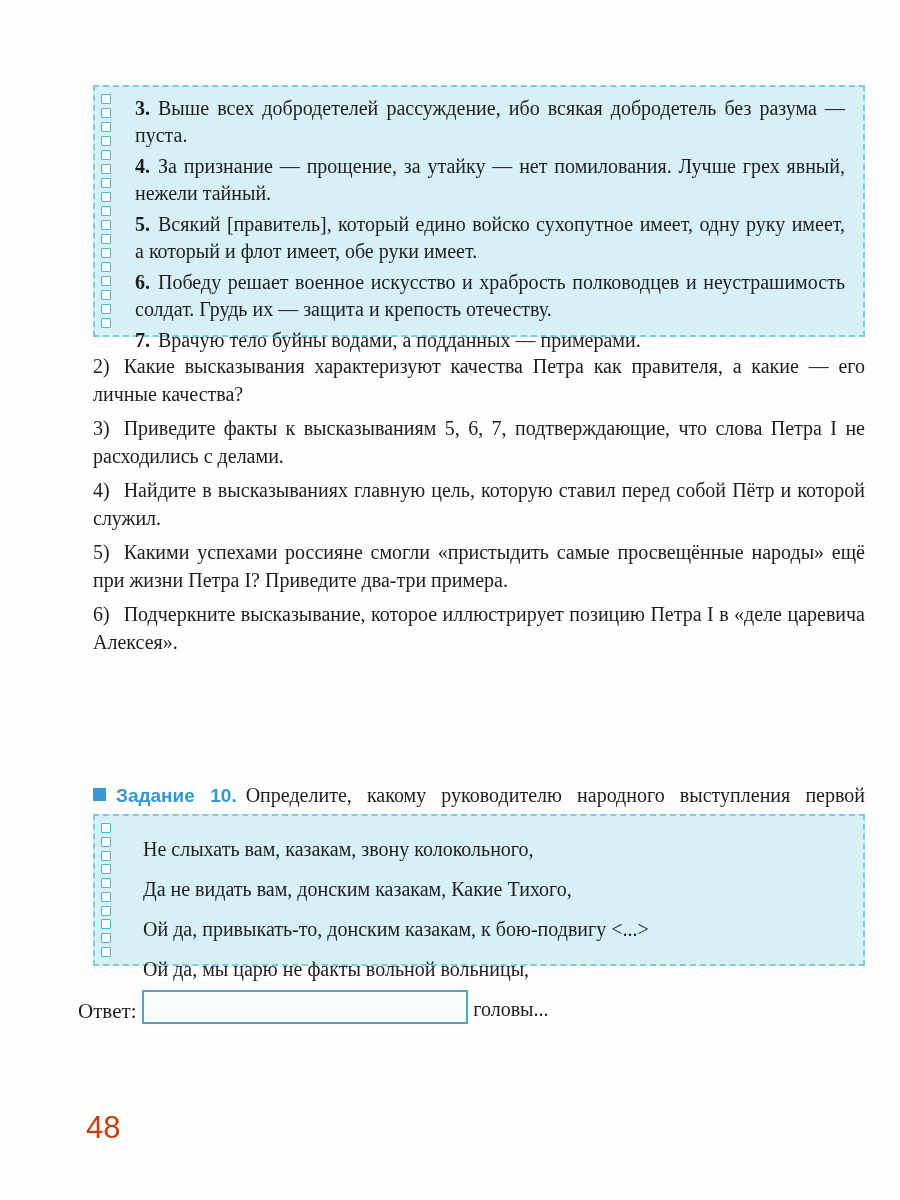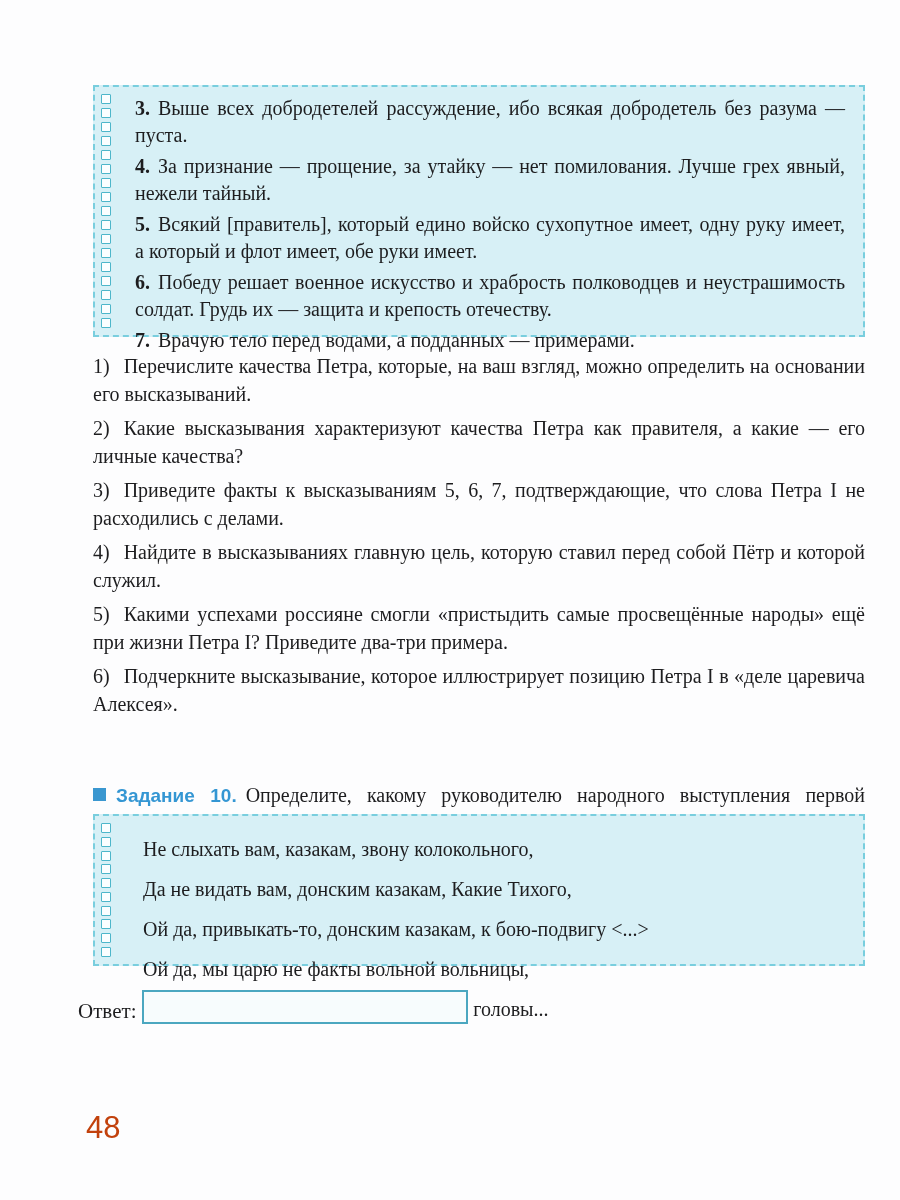--- a/index.html
+++ b/index.html
@@ -148,26 +148,25 @@
         <div class="sq"></div>
         <div class="sq"></div>
         <div class="sq"></div>
         <div class="sq"></div>
       </div>
     <div class="box-text">
       <p class="q"><b class="qn">3.</b><span>Выше всех добродетелей рассуждение, ибо всякая добродетель без разума — пуста.</span></p>
       <p class="q"><b class="qn">4.</b><span>За признание — прощение, за утайку — нет помилования. Лучше грех явный, нежели тайный.</span></p>
       <p class="q"><b class="qn">5.</b><span>Всякий [правитель], который едино войско сухопутное имеет, одну руку имеет, а который и флот имеет, обе руки имеет.</span></p>
       <p class="q"><b class="qn">6.</b><span>Победу решает военное искусство и храбрость полководцев и неустрашимость солдат. Грудь их — защита и крепость отечеству.</span></p>
-      <p class="q"><b class="qn">7.</b><span>Врачую тело перед водами, а подданных — примерами.</span></p>
+      <p class="q"><b class="qn">7.</b><span>Врачую тело буйны водами, а подданных — примерами.</span></p>
     </div>
   </div>
 
   <div class="questions">
-    <p class="question"><span class="qnum">1)</span><span>Перечислите качества Петра, которые, на ваш взгляд, можно определить на основании его высказываний.</span></p>
     <p class="question"><span class="qnum">2)</span><span>Какие высказывания характеризуют качества Петра как правителя, а какие — его личные качества?</span></p>
     <p class="question"><span class="qnum">3)</span><span>Приведите факты к высказываниям 5, 6, 7, подтверждающие, что слова Петра I не расходились с делами.</span></p>
     <p class="question"><span class="qnum">4)</span><span>Найдите в высказываниях главную цель, которую ставил перед собой Пётр и которой служил.</span></p>
     <p class="question"><span class="qnum">5)</span><span>Какими успехами россияне смогли «пристыдить самые просвещённые народы» ещё при жизни Петра I? Приведите два-три примера.</span></p>
     <p class="question"><span class="qnum">6)</span><span>Подчеркните высказывание, которое иллюстрирует позицию Петра I в «деле царевича Алексея».</span></p>
   </div>
 
   <p class="task">
     <span class="bullet"></span><span class="task-label">Задание 10.</span><span class="task-text">Определите, какому руководителю народного выступления первой четверти XVIII в. посвящены строки исторической песни.</span>
   </p>

